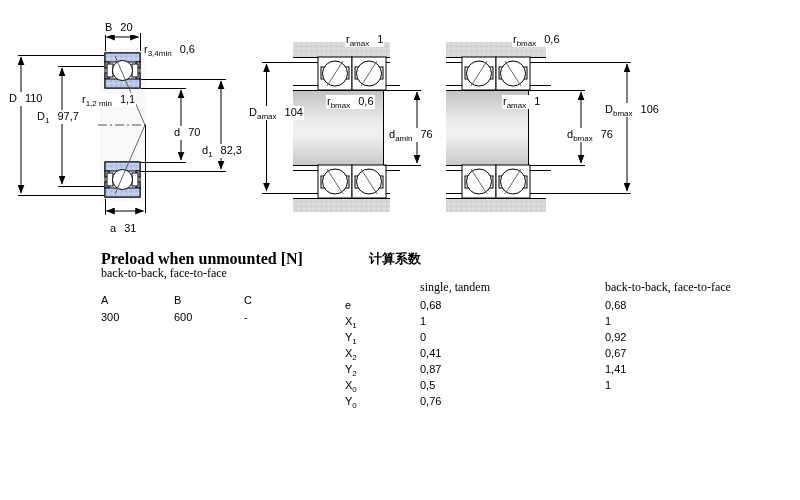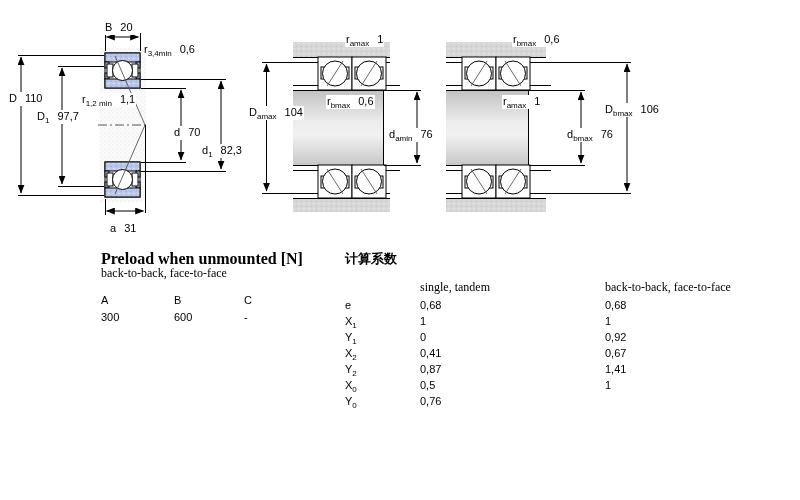--- a/index.html
+++ b/index.html
@@ -8,21 +8,21 @@
   svg{position:absolute;left:0;top:0;}
   
   .dim{position:absolute;background:#fff;white-space:nowrap;font-size:11px;line-height:12px;padding:0 1px;}
   .dim .sb{font-size:8px;position:relative;top:2.5px;margin-top:26px;}
   .dim .vl{margin-left:8px;}
   
   .tbl{position:absolute;}
   .p-title{font-family:"Liberation Serif",serif;font-weight:bold;font-size:16px;line-height:15px;}
   .p-sub{font-family:"Liberation Serif",serif;font-size:12px;line-height:14px;}
   .p-grid{display:grid;grid-template-columns:73px 70px 60px;grid-auto-rows:17px;margin-top:14px;font-size:11px;}
-  .f-title{font-weight:bold;font-size:13px;line-height:15px;}
+  .f-title{font-weight:bold;font-size:13px;line-height:15px;margin-left:24px;}
   .f-grid{display:grid;grid-template-columns:75px 185px 200px;grid-template-rows:19px repeat(7,16px);margin-top:14px;font-size:11px;}
   .f-h{font-family:"Liberation Serif",serif;font-size:12px;}
   .f-lbl .sb{font-size:8px;position:relative;top:2.5px;}
 </style>
 </head>
 <body>
 
 <div id="page">
 
   <svg width="800" height="246">

